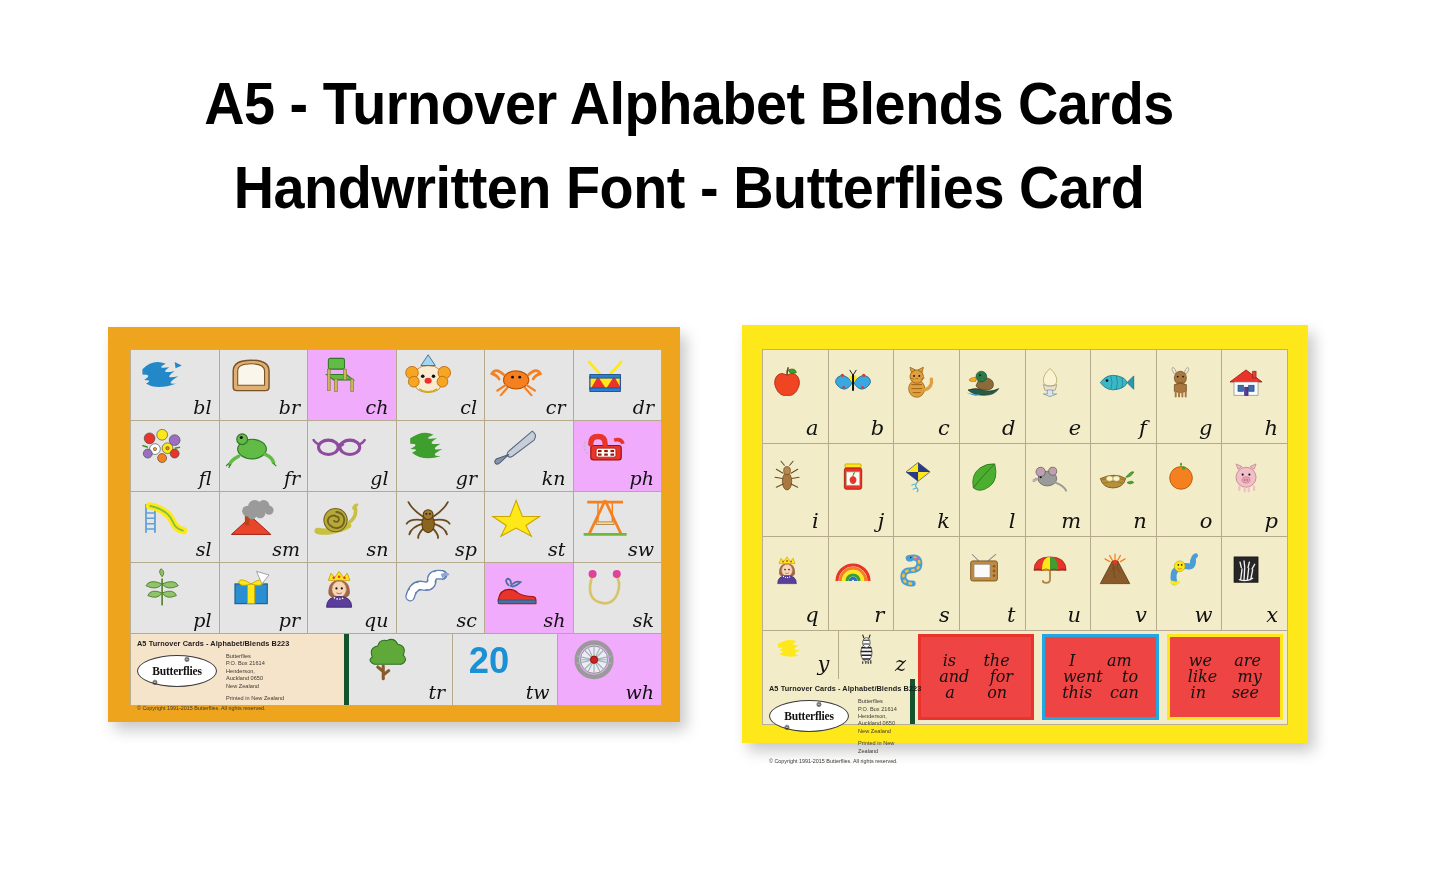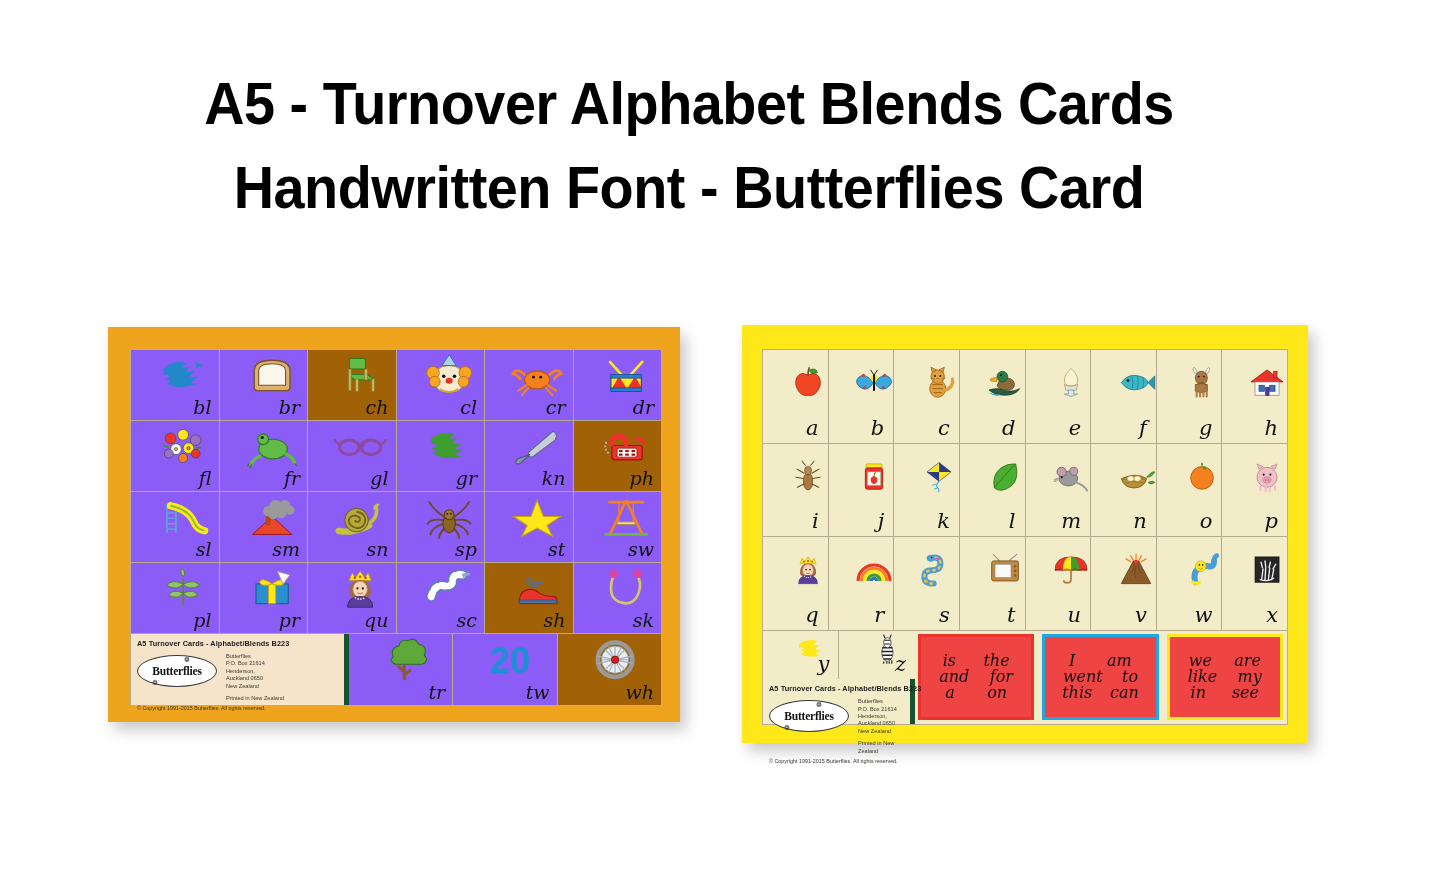--- a/index.html
+++ b/index.html
@@ -41,34 +41,34 @@
     background:#F5E3CA;
   }
   #card-right .card-inner{background:#F2EDC8;}
 
   .grid-row{display:flex;flex:1;min-height:0;}
 
   .cell{
     position:relative;flex:1;min-width:0;
     border-right:1px solid #b5a98e;
     border-bottom:1px solid #b5a98e;
-    background:#8b5cf6;
+    background:#e5e5e5;
     display:flex;align-items:flex-end;justify-content:flex-end;
     overflow:hidden;
   }
   .cell:last-child{border-right:none;}
   .grid-row:last-child .cell{border-bottom:none;}
-  .cell.hl{background:#a16207;}
+  .cell.hl{background:#f0abfc;}
 
   #card-right .cell{background:#F2EDC8;}
 
   .cell .art{
     position:absolute;left:4px;top:3px;
     width:62%;height:64%;
-    display:flex;align-items:center;justify-content:center;margin-left:21px;
+    display:flex;align-items:center;justify-content:center;
   }
   .cell .art svg{width:100%;height:100%;display:block;}
 
   .cell .lbl{
     position:relative;z-index:2;
     font-family:"DejaVu Serif", serif;
     font-style:italic;font-size:19px;color:#111;
     padding:0 7px 3px 0;line-height:1;
     white-space:nowrap;
   }

